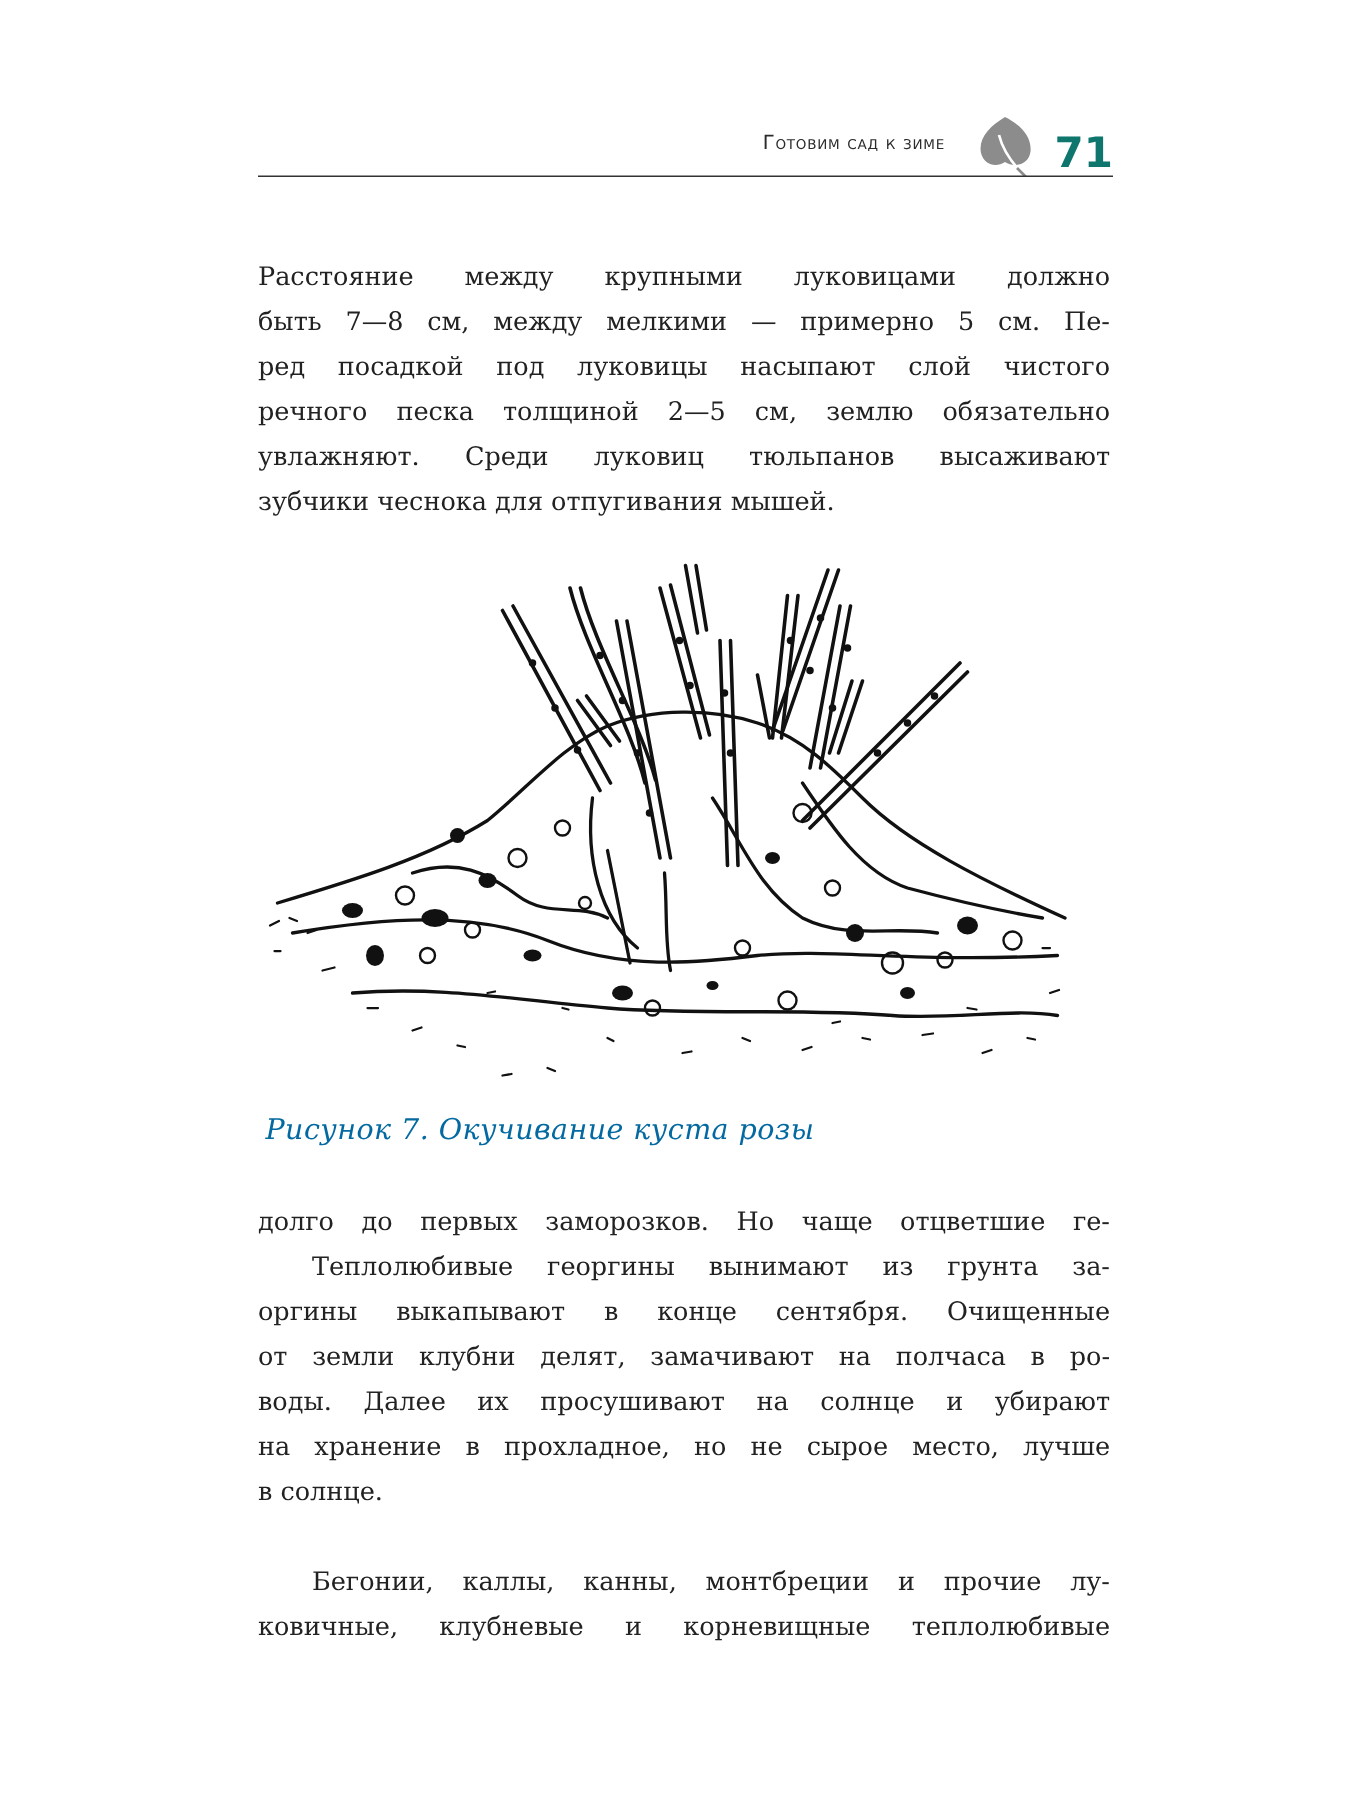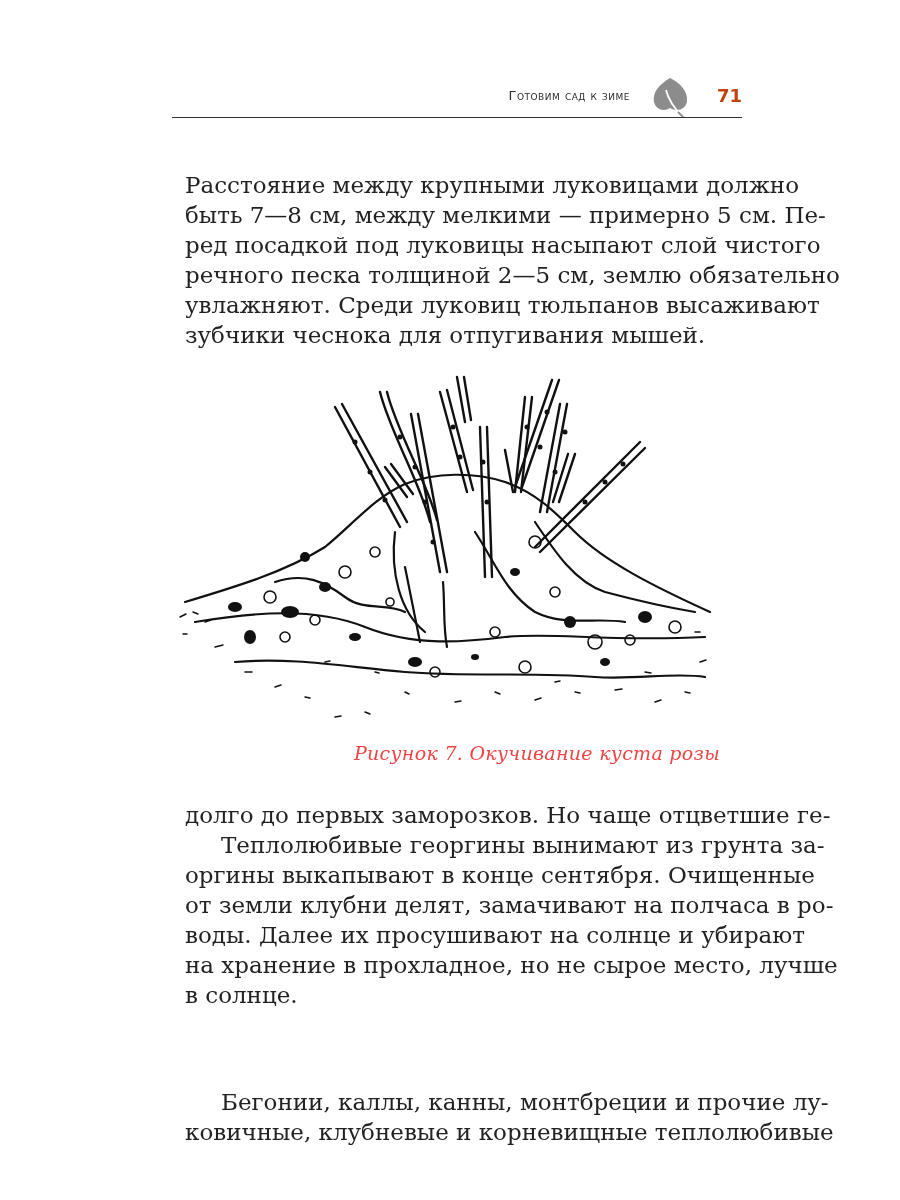--- a/index.html
+++ b/index.html
@@ -16,42 +16,42 @@
       font-size: 13px; letter-spacing: 0.5px; color: #2b2b2b; font-variant: small-caps;
       text-transform: lowercase;
     }
     .header-title::first-letter { text-transform: uppercase; }
     .leaf {
       position: absolute; right: 50px; top: 4px; width: 44px; height: 44px;
     }
     .page-num {
       position: absolute; right: 0; top: 15px;
       font-family: "DejaVu Sans", "Liberation Sans", sans-serif;
-      font-weight: bold; font-size: 18px; color: #c2410c;
+      font-weight: bold; font-size: 28px; color: #0f766e;
     }
     .rule {
       position: absolute; left: 172px; top: 117px; width: 570px; height: 0;
       border-top: 1.5px solid #333;
     }
     .para {
-      position: absolute; left: 185px; width: 568px;
-      font-size: 23px; line-height: 30px; color: #222;
+      position: absolute; left: 172px; width: 568px;
+      font-size: 17px; line-height: 30px; color: #222;
     }
     .line {
       display: block; text-align: justify; text-align-last: justify; white-space: nowrap;
       height: 30px; overflow: visible;
     }
     .line.last { text-align-last: left; }
     .line.indent { padding-left: 36px; }
     .figure {
       position: absolute; left: 175px; top: 372px; width: 540px; height: 360px;
     }
     .caption {
-      position: absolute; left: 0; width: 720px; top: 742px; text-align: right;
-      font-style: italic; font-size: 19px; color: #ef4444; letter-spacing: 0.3px;
+      position: absolute; left: 0; width: 720px; top: 742px; text-align: center;
+      font-style: italic; font-size: 19px; color: #0369a1; letter-spacing: 0.3px;
     }
   </style>
 </head>
 <body>
 
 <div class="header">
   <span class="header-title">Готовим сад к зиме</span>
   <svg class="leaf" viewBox="0 0 44 44">
     <path d="M22 4 C 12 10, 4 18, 6 28 C 8 36, 16 38, 22 34 C 28 38, 38 36, 39 27 C 40 17, 32 9, 22 4 Z" fill="#8c8c8c"></path>
     <path d="M18 16 C 20 24, 24 32, 34 42" stroke="#ffffff" stroke-width="1.8" fill="none"></path>
@@ -199,16 +199,16 @@
 <div class="para" style="top:800px;">
   <span class="line">долго до первых заморозков. Но чаще отцветшие ге-</span>
   <span class="line indent">Теплолюбивые георгины вынимают из грунта за-</span>
   <span class="line">оргины выкапывают в конце сентября. Очищенные</span>
   <span class="line">от земли клубни делят, замачивают на полчаса в ро-</span>
   <span class="line">воды. Далее их просушивают на солнце и убирают</span>
   <span class="line">на хранение в прохладное, но не сырое место, лучше</span>
   <span class="line last">в солнце.</span>
 </div>
 
-<div class="para" style="top:1040px;margin-top:47px;">
+<div class="para" style="top:1040px;">
   <span class="line indent">Бегонии, каллы, канны, монтбреции и прочие лу-</span>
   <span class="line">ковичные, клубневые и корневищные теплолюбивые</span>
 </div>
 
 </body></html>

